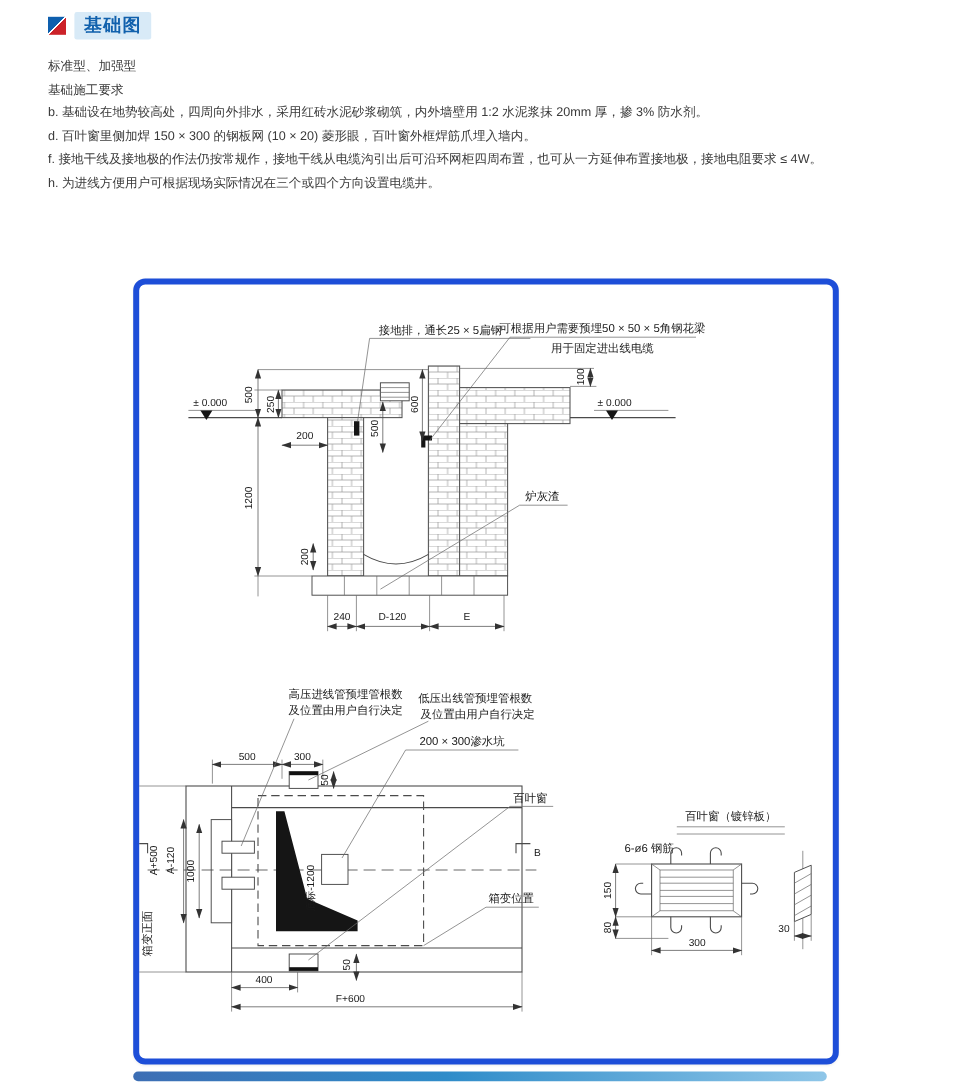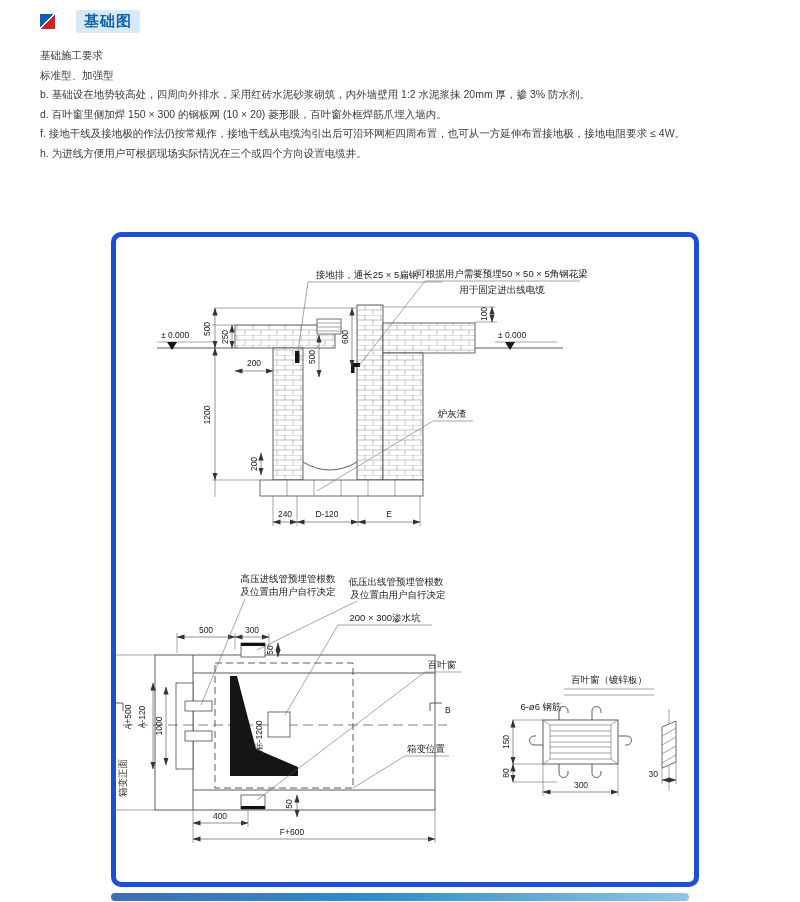--- a/index.html
+++ b/index.html
@@ -1,21 +1,21 @@
 <!DOCTYPE html>
 <html><head>
 <meta charset="utf-8">
 <style>
   html,body{margin:0;padding:0;}
   body{
     width:800px;height:902px;position:relative;background:#ffffff;
     font-family:"Liberation Sans","DejaVu Sans",sans-serif;color:#333;
     overflow:hidden;
   }
-  .hdr{position:absolute;left:40px;top:10px;display:flex;align-items:center;gap:21px;}
+  .hdr{position:absolute;left:40px;top:10px;display:flex;align-items:center;gap:7px;}
   .hdr-icon{width:15px;height:15px;display:inline-block;
     background:linear-gradient(135deg,#0e5fae 46%,#ffffff 46%,#ffffff 53%,#cc2229 53%);}
   .hdr-title{font-size:15px;font-weight:bold;color:#1161ad;background:#d8eaf7;
     padding:2px 8px;border-radius:2px;letter-spacing:1px;}
   .intro{position:absolute;left:40px;top:46px;width:740px;font-size:10.5px;color:#3a3a3a;}
   .intro p{margin:0;line-height:19.5px;white-space:nowrap;}
   .panel{position:absolute;left:111px;top:232px;width:578px;height:645px;
     border:5px solid #1d4ed8;border-radius:10px;background:#fff;box-shadow:0 1px 2px rgba(0,0,0,.06);}
   .footer-bar{position:absolute;left:111px;top:893px;width:578px;height:8px;border-radius:4px;
     background:linear-gradient(90deg,#3d6eb4,#2f8cc9 45%,#8fc6e8);}
@@ -32,22 +32,22 @@
 </style>
 </head>
 <body>
 
 <div class="hdr">
   <span class="hdr-icon"></span>
   <span class="hdr-title">基础图</span>
 </div>
 
 <div class="intro">
+  <p>标准型、加强型</p>
   <p>基础施工要求</p>
-  <p>标准型、加强型</p>
   <p>b. 基础设在地势较高处，四周向外排水，采用红砖水泥砂浆砌筑，内外墙壁用 1:2 水泥浆抹 20mm 厚，掺 3% 防水剂。</p>
   <p>d. 百叶窗里侧加焊 150 × 300 的钢板网 (10 × 20) 菱形眼，百叶窗外框焊筋爪埋入墙内。</p>
   <p>f. 接地干线及接地极的作法仍按常规作，接地干线从电缆沟引出后可沿环网柜四周布置，也可从一方延伸布置接地极，接地电阻要求 ≤ 4W。</p>
   <p>h. 为进线方便用户可根据现场实际情况在三个或四个方向设置电缆井。</p>
 </div>
 
 <div class="panel">
 <svg width="578" height="645" viewBox="111 232 578 645">
   <defs>
     <pattern id="brick" width="16" height="10" patternUnits="userSpaceOnUse">

